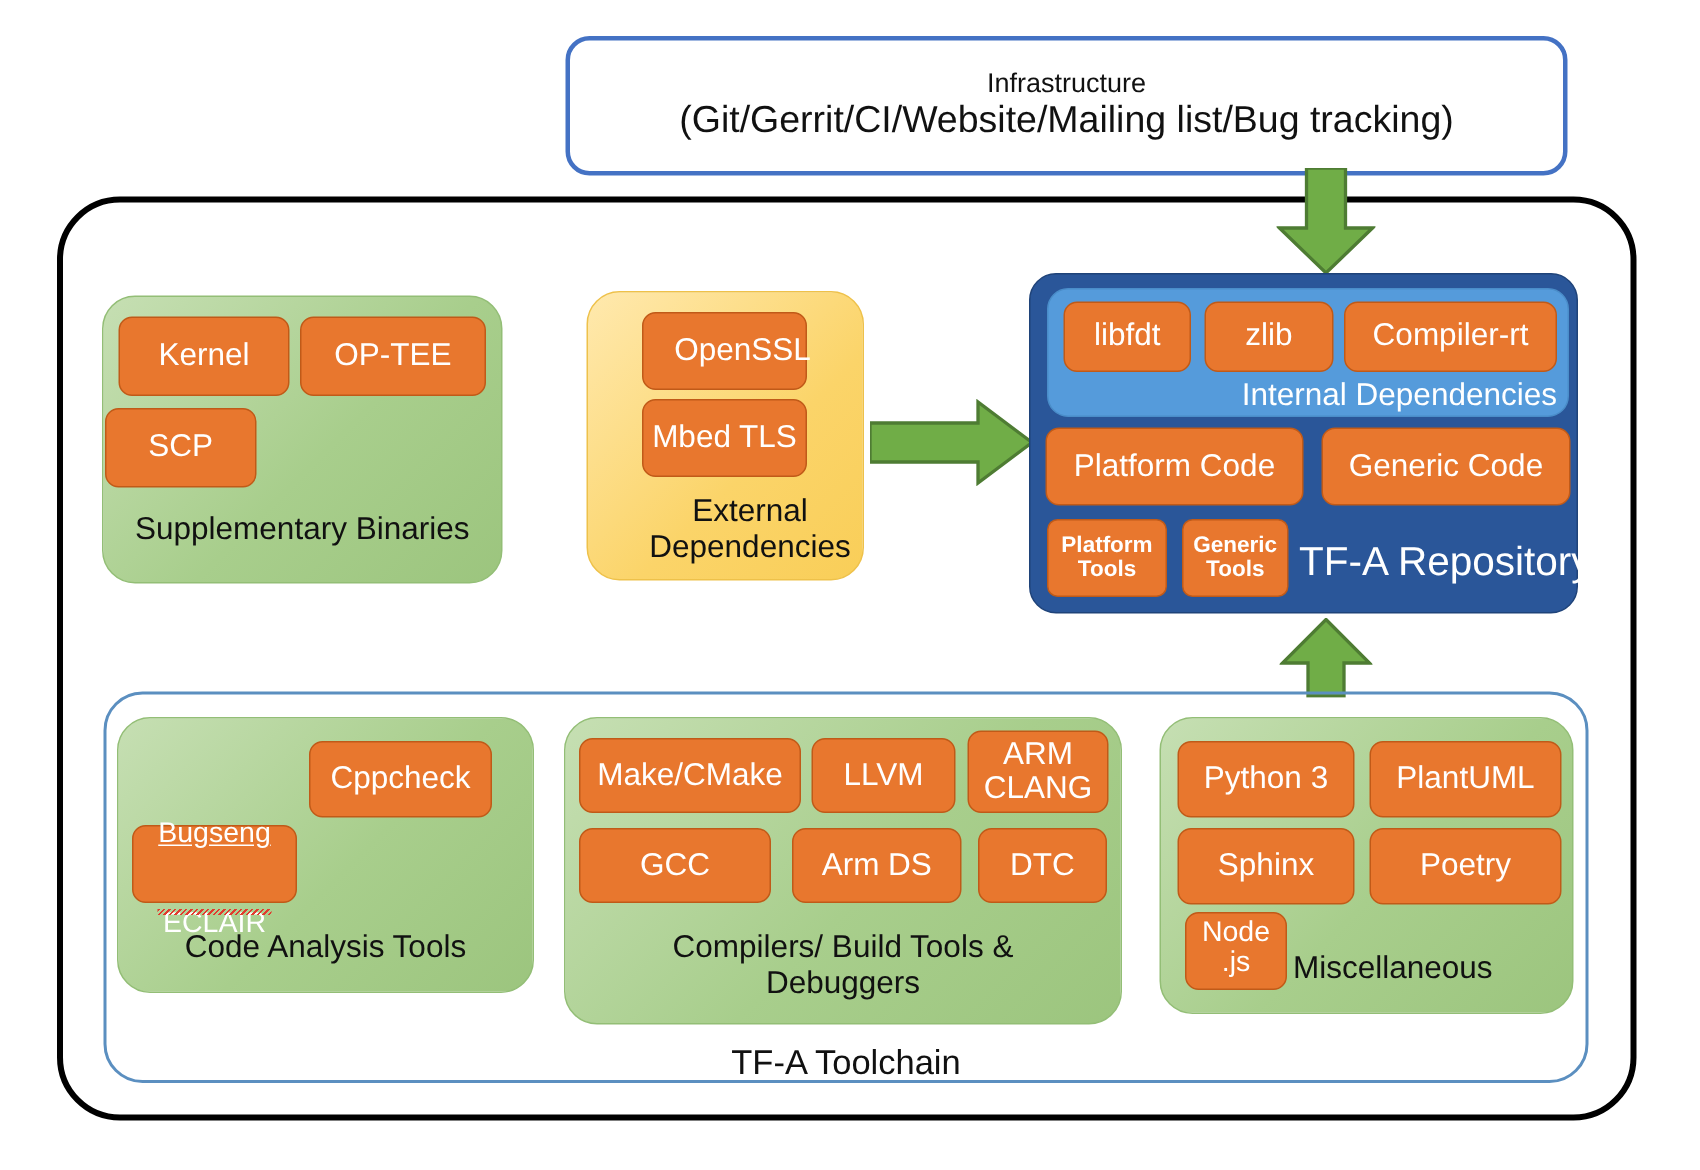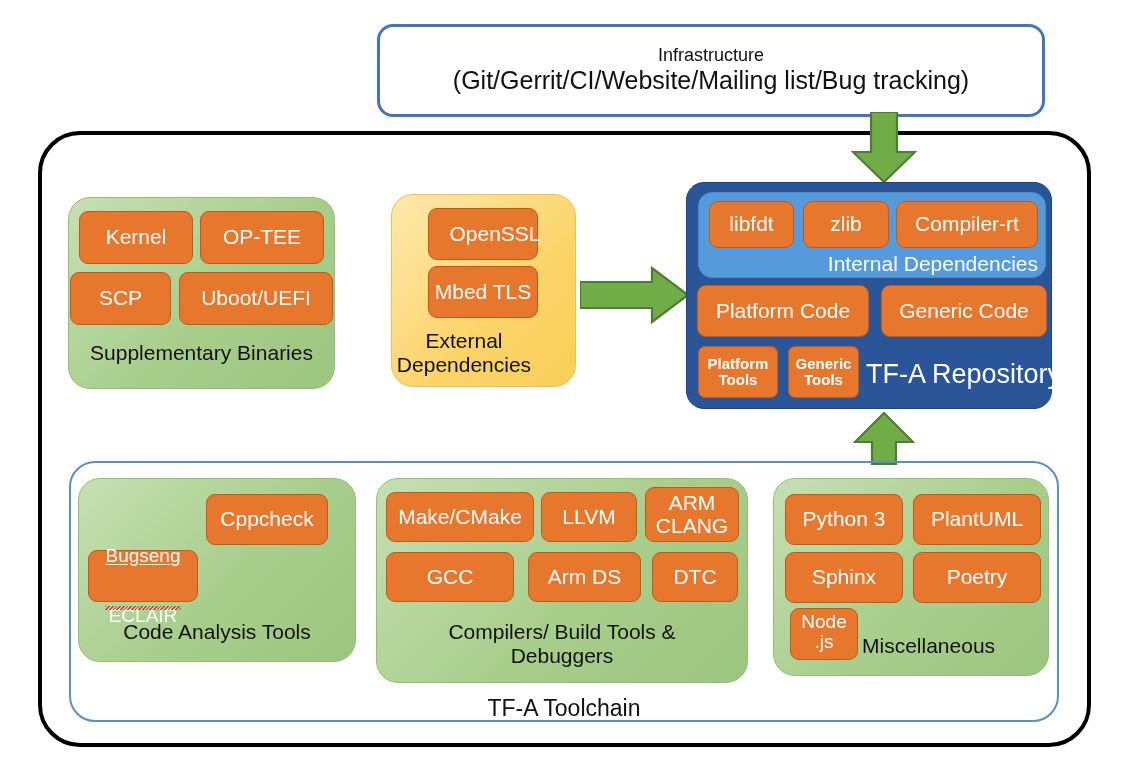--- a/index.html
+++ b/index.html
@@ -164,27 +164,26 @@
     <div class="infra-title">Infrastructure</div>
     <div class="infra-sub">(Git/Gerrit/CI/Website/Mailing list/Bug tracking)</div>
   </div>
 
   <div class="outer-box" style="left:38px; top:131px; width:1053px; height:616px;"></div>
 
   <div class="panel panel-green" style="left:68px; top:197px; width:267px; height:192px;"></div>
   <div class="chip" style="left:79px; top:211px; width:114px; height:53px;">Kernel</div>
   <div class="chip" style="left:70px; top:272px; width:101px; height:53px;">SCP</div>
   <div class="chip" style="left:200px; top:211px; width:124px; height:53px;">OP-TEE</div>
-  <div class="chip" style="left:179px; top:272px; width:154px; height:53px;">Uboot/UEFI</div>
   <div class="panel-label" style="left:68px; top:341px; width:267px;">Supplementary Binaries</div>
 
   <div class="panel panel-yellow" style="left:391px; top:194px; width:185px; height:193px;"></div>
   <div class="chip" style="left:428px; top:208px; width:110px; height:52px;padding-left:28px;">OpenSSL</div>
   <div class="chip" style="left:428px; top:266px; width:110px; height:52px;">Mbed TLS</div>
-  <div class="panel-label" style="left:391px; top:329px; width:146px;">External
+  <div class="panel-label" style="left:391px; top:329px; width:146px;padding-left:36px;">External
 Dependencies</div>
 
   <div class="arrow" style="left:851px; top:112px; width:66px; height:72px;">
     <svg width="66" height="72" viewBox="0 0 66 72">
       <polygon points="20,0 46,0 46,40 64,40 33,70 2,40 20,40" fill="#70AD47" stroke="#4E7C33" stroke-width="2.2"></polygon>
     </svg>
   </div>
 
   <div class="arrow" style="left:580px; top:266px; width:110px; height:58px;">
     <svg width="110" height="58" viewBox="0 0 110 58">

